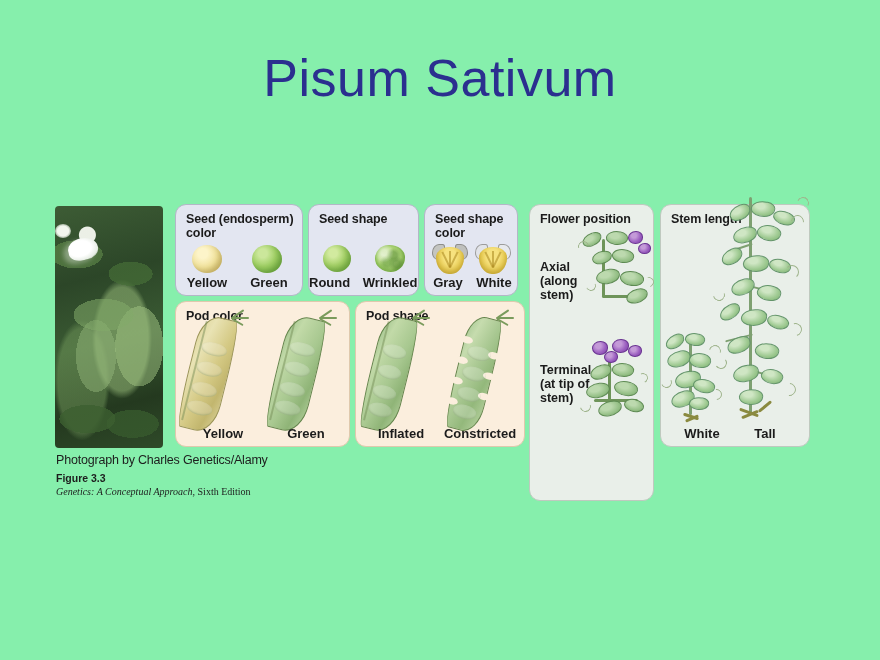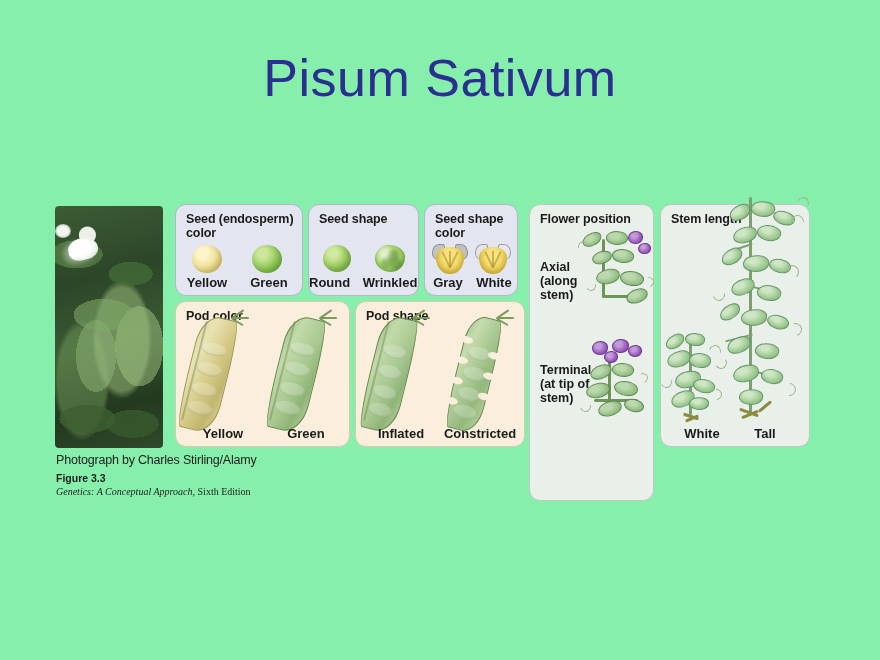--- a/index.html
+++ b/index.html
@@ -479,17 +479,17 @@
         <div class="root" style="left:28px; top:216px; width:18px; height:3px; transform:rotate(-22deg);"></div>
         <div class="root" style="left:44px; top:208px; width:16px; height:3px; transform:rotate(-40deg);"></div>
       </div>
 
       <div class="trait-label" style="left:6px; width:70px;">White</div>
       <div class="trait-label" style="left:72px; width:64px;">Tall</div>
     </div>
 
   </div>
 
-  <div class="cap-credit">Photograph by Charles Stirling/Alamy</div>
+  <div class="cap-credit">Photograph by Charles Genetics/Alamy</div>
   <div class="cap-fig">Figure 3.3</div>
   <div class="cap-src"><em>Genetics: A Conceptual Approach</em><span>, Sixth Edition</span></div>
 
 </div>
 
 </body></html>

